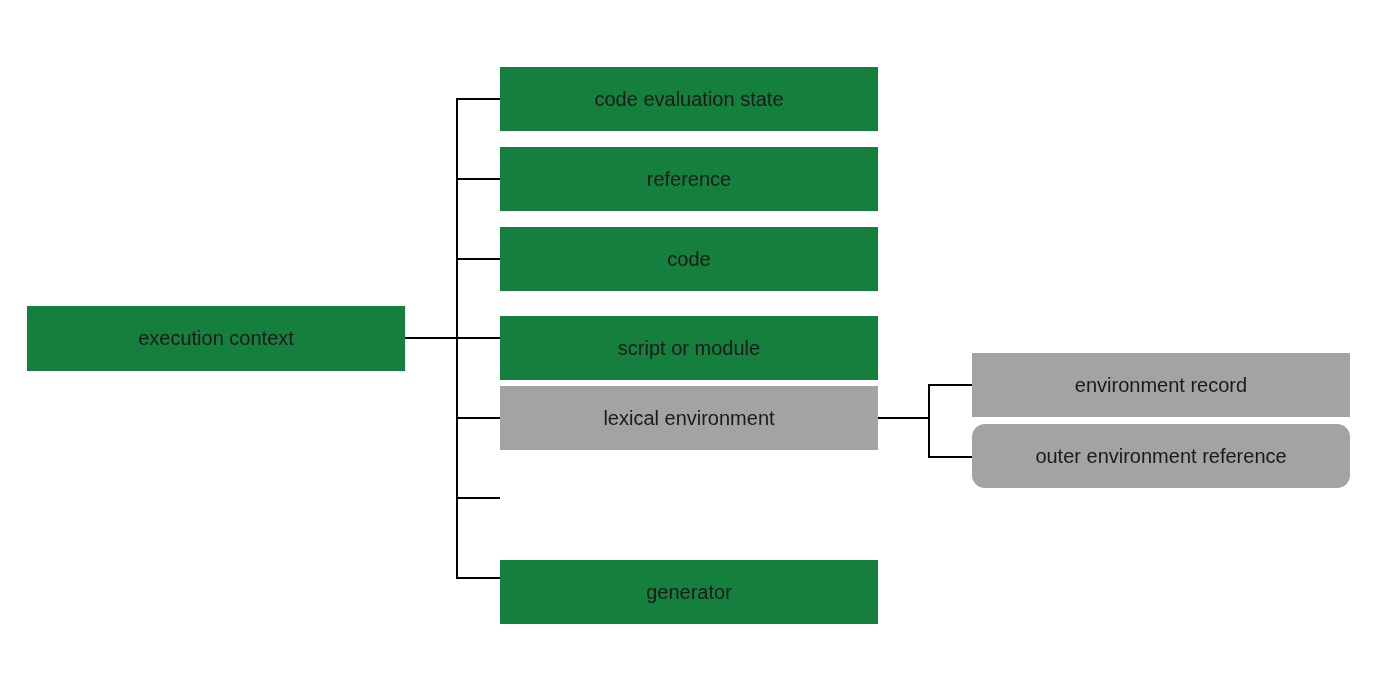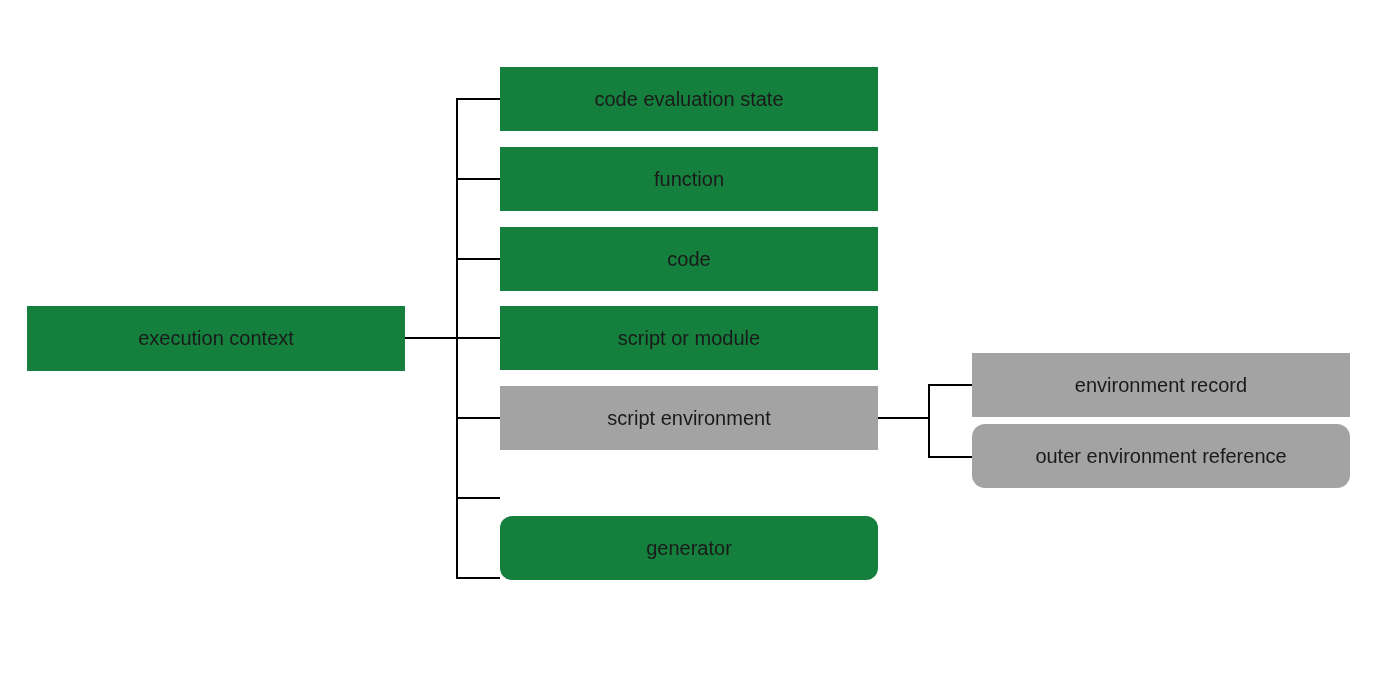--- a/index.html
+++ b/index.html
@@ -29,24 +29,24 @@
   .box.green { background: #a3a3a3; }
 
   
   .root { left: 27px; top: 306px; width: 378px; height: 65px; text-align: center; }
 
   
   .child { left: 500px; width: 378px; height: 64px; }
   .c0 { top: 67px; }
   .c1 { top: 147px; }
   .c2 { top: 227px; }
-  .c3 { top: 306px; }
+  .c3 { top: 316px; }
   .c4 { top: 386px; }
   .c5 { top: 466px; }
-  .c6 { top: 516px; border-radius: 12px; }
+  .c6 { top: 560px; }
 
   
   .grand { left: 972px; width: 378px; height: 64px; }
   .g0 { top: 353px; }
   .g1 { top: 424px; border-radius: 13px; }
 
   
   .line {
     position: absolute;
     background: #000000;
@@ -68,24 +68,24 @@
   .r-s1 { left: 928px; top: 456px; width: 44px; height: 2px; }
 </style>
 </head>
 <body>
 
 <div class="canvas">
 
   <div class="box gray root">execution context</div>
 
   <div class="box gray child c0">code evaluation state</div>
-  <div class="box gray child c1">function</div>
+  <div class="box gray child c1">reference</div>
   <div class="box gray child c2">code</div>
   <div class="box gray child c3">script or module</div>
-  <div class="box green child c4">script environment</div>
+  <div class="box green child c4">lexical environment</div>
   <div class="box gray child c6">generator</div>
 
   <div class="box green grand g0">environment record</div>
   <div class="box green grand g1">outer environment reference</div>
 
   <div class="line l-trunk-h"></div>
   <div class="line l-trunk-v"></div>
   <div class="line l-s0"></div>
   <div class="line l-s1"></div>
   <div class="line l-s2"></div>

